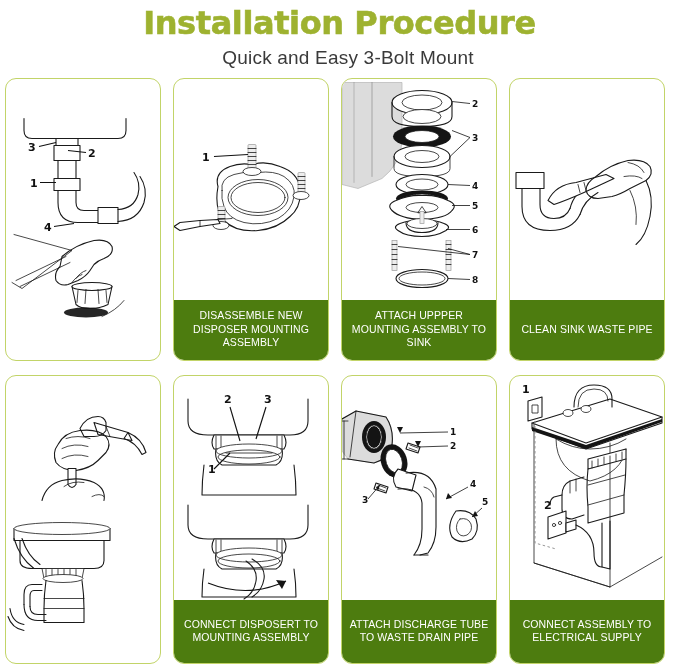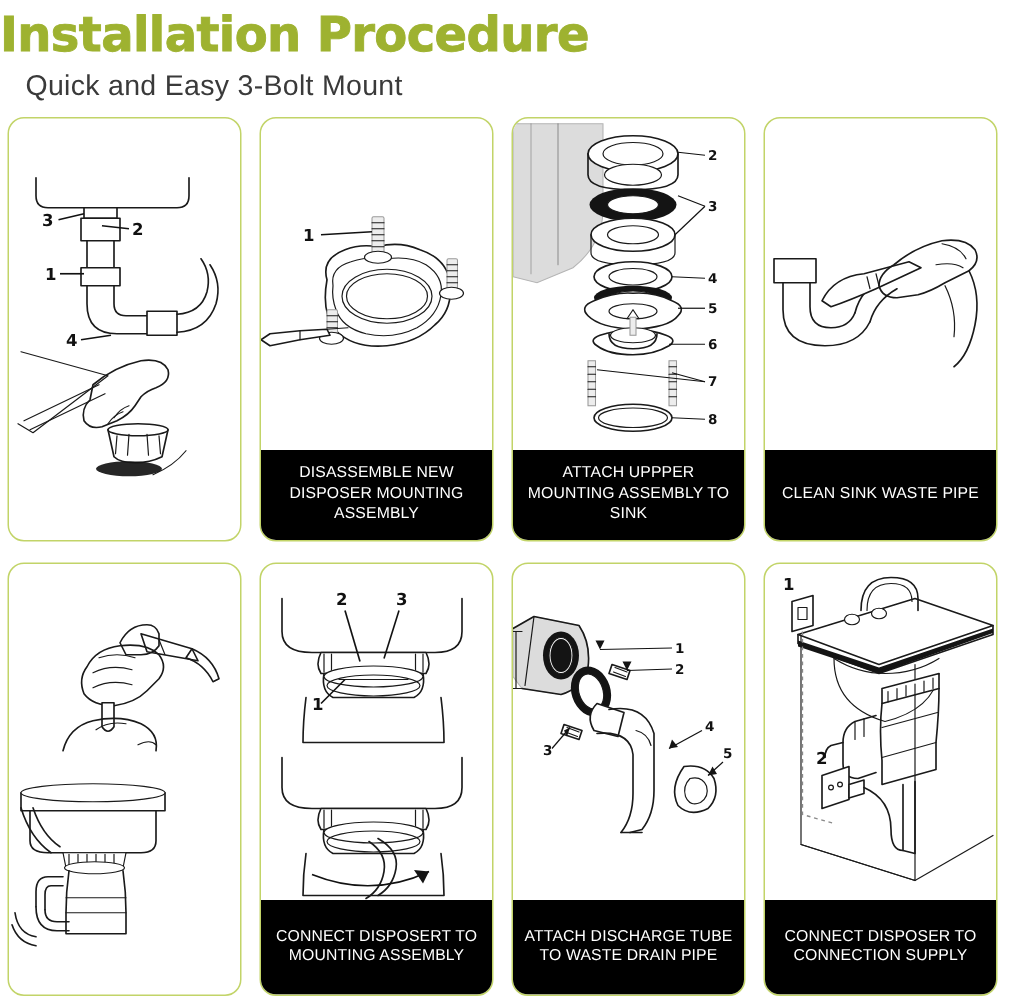--- a/index.html
+++ b/index.html
@@ -12,21 +12,21 @@
     height: 664px;
     font-family: "Liberation Sans", sans-serif;
     overflow: hidden;
     position: relative;
   }
 
   
   .header {
     width: 100%;
     padding-top: 4px;
-    text-align: left;
+    text-align: center;
   }
   .page-title {
     font-family: "DejaVu Sans", sans-serif;
     font-weight: bold;
     font-size: 32px;
     letter-spacing: -0.4px;
     color: #9eb230;
     line-height: 38px;
     margin: 0;
     -webkit-text-stroke: 0.6px #9eb230;
@@ -77,21 +77,21 @@
     position: relative;
     overflow: hidden;
   }
   .figure svg {
     display: block;
     width: 100%;
     height: 100%;
   }
 
   .caption {
-    background: #000000;
+    background: #4d7c0f;
     color: #ffffff;
     font-family: "Liberation Sans", sans-serif;
     font-size: 10.5px;
     line-height: 13.5px;
     text-align: center;
     padding: 8px 4px 9px 4px;
     letter-spacing: 0.1px;
     display: flex;
     align-items: center;
     justify-content: center;
@@ -525,16 +525,16 @@
           <circle class="ln-thin" cx="44" cy="148" r="1.6"></circle>
           <circle class="ln-thin" cx="50" cy="146" r="1.6"></circle>
 
           <path class="ln-w" d="M56 146 L66 143 L66 152 L56 155 Z"></path>
           <path class="ln" d="M66 148 Q84 156 84 176 Q84 190 92 190"></path>
 
           <text class="callout" x="12" y="16">1</text>
           <text class="callout" x="34" y="132">2</text>
         </svg>
       </div>
-      <div class="caption">CONNECT DISPOSER TO CONNECTION SUPPLY</div>
+      <div class="caption">CONNECT ASSEMBLY TO ELECTRICAL SUPPLY</div>
     </div>
   </div>
 </div>
 
 </body></html>

